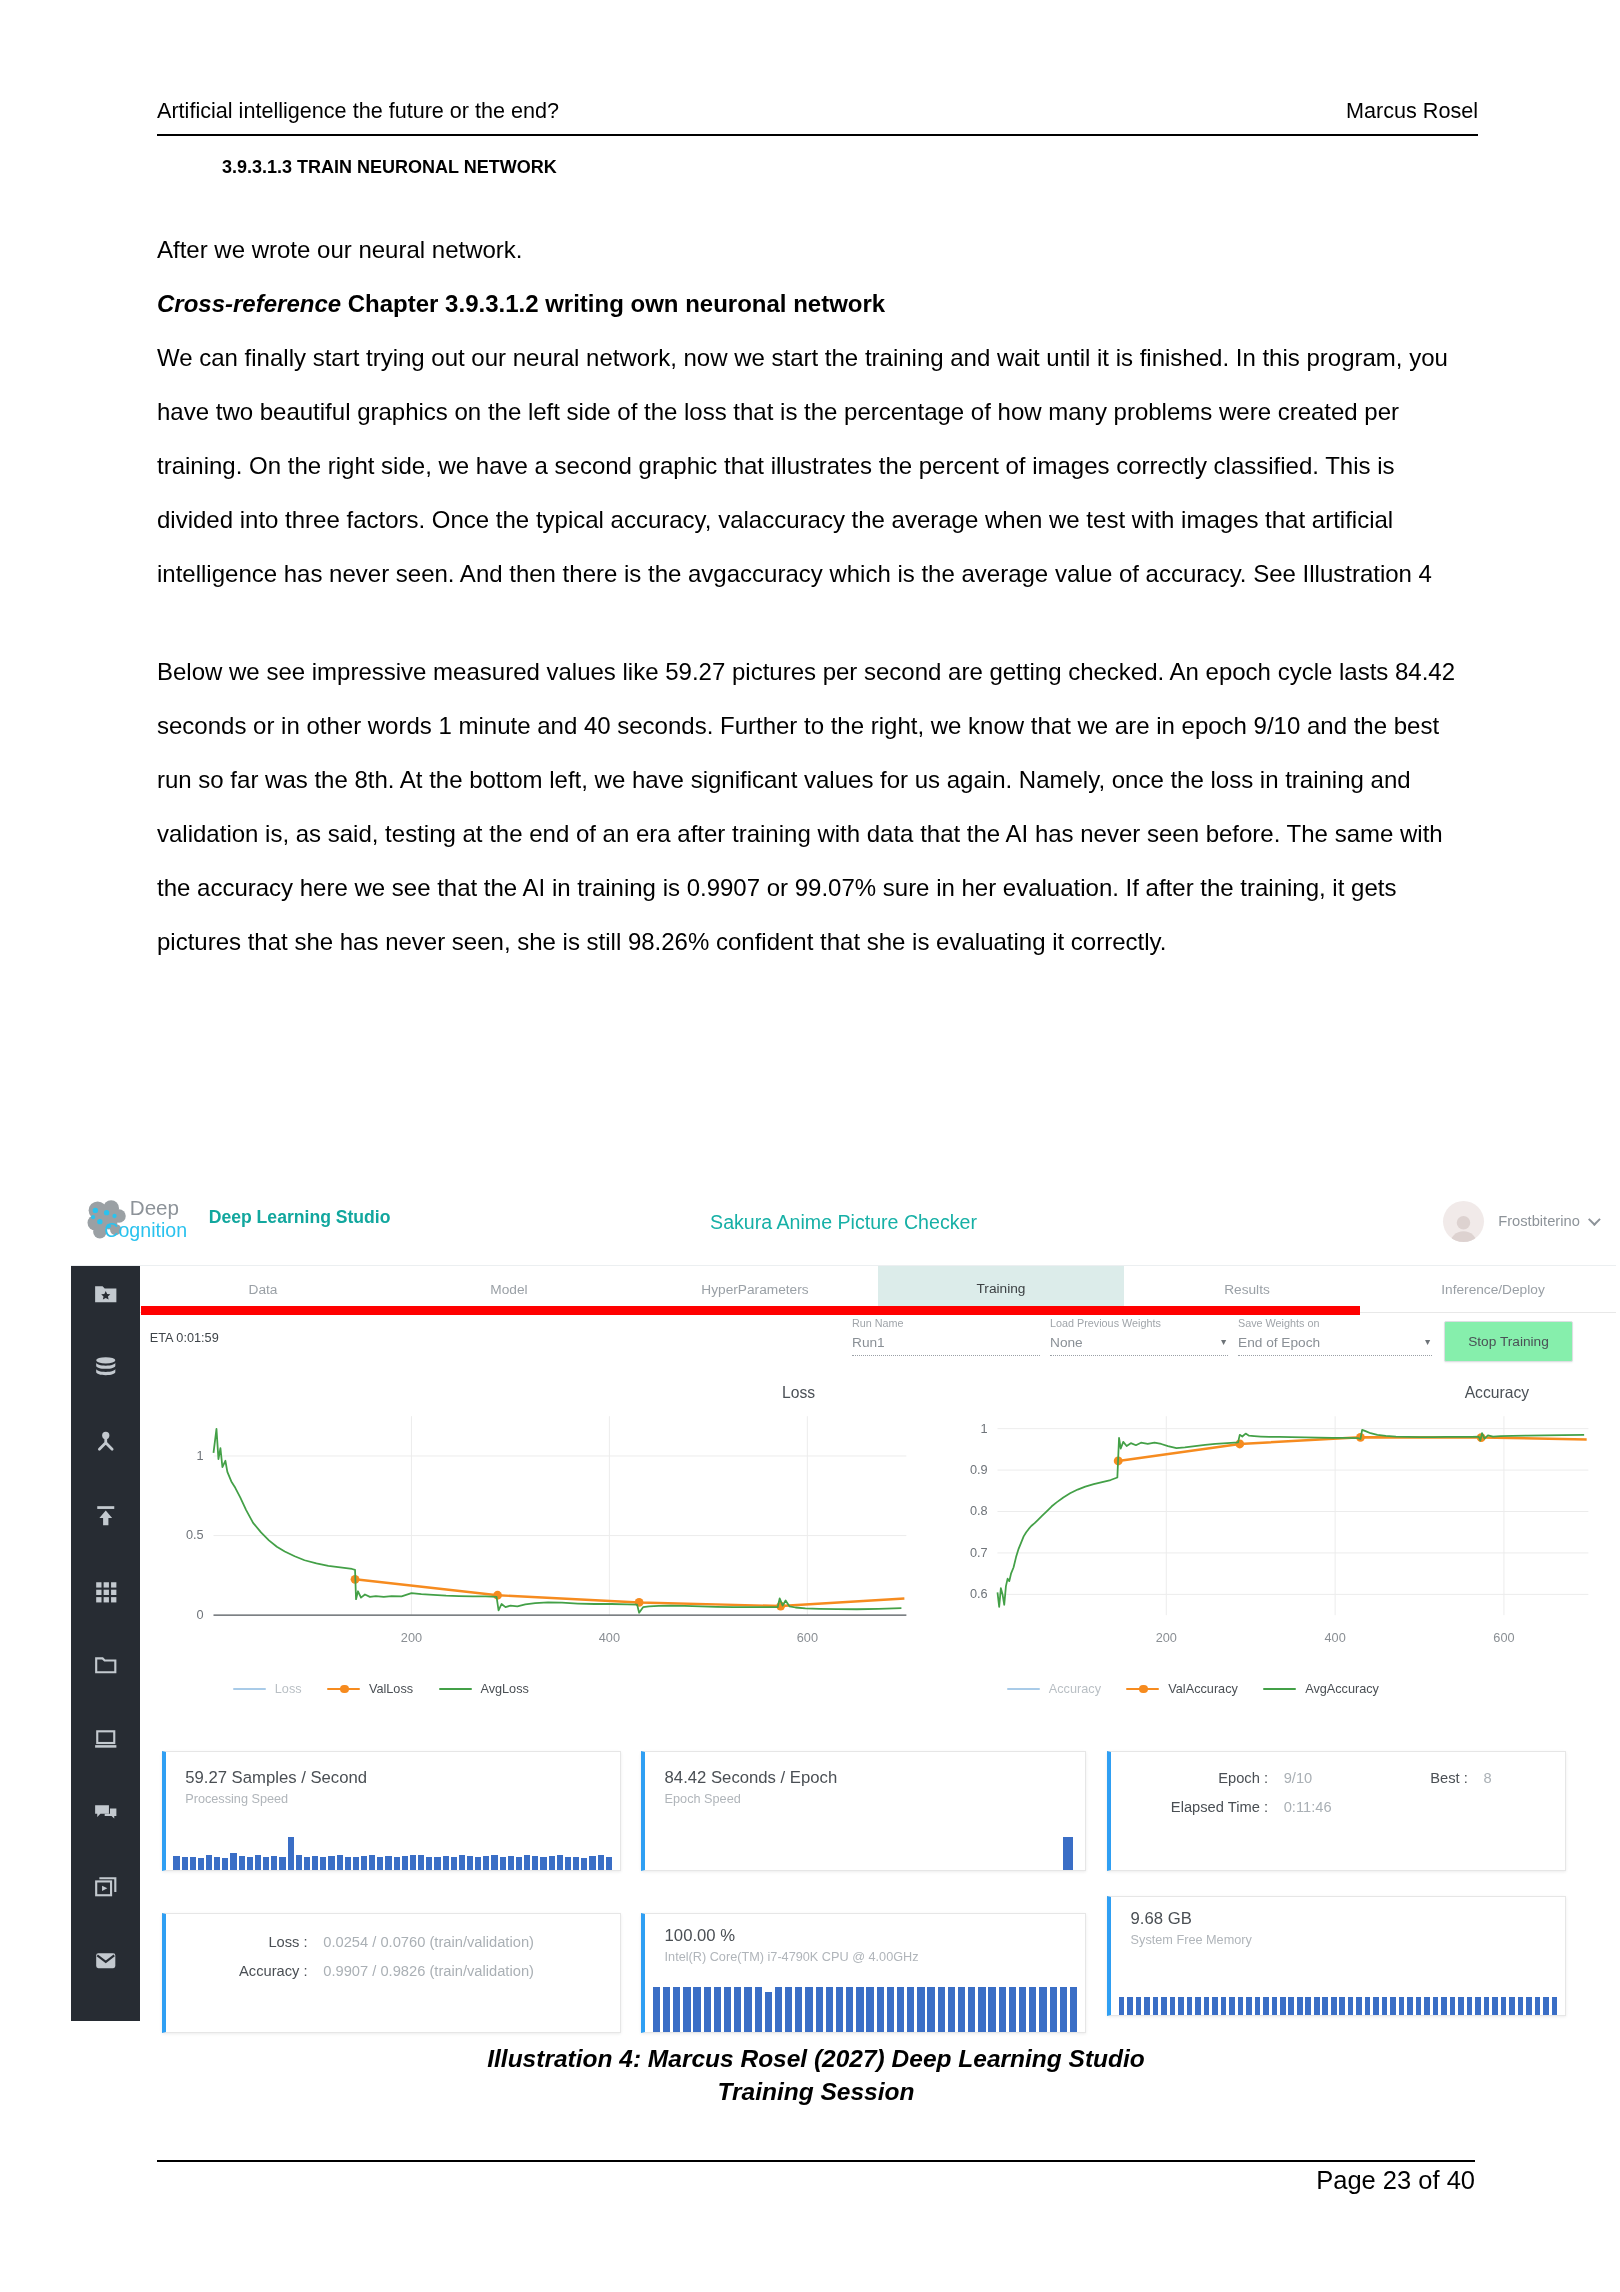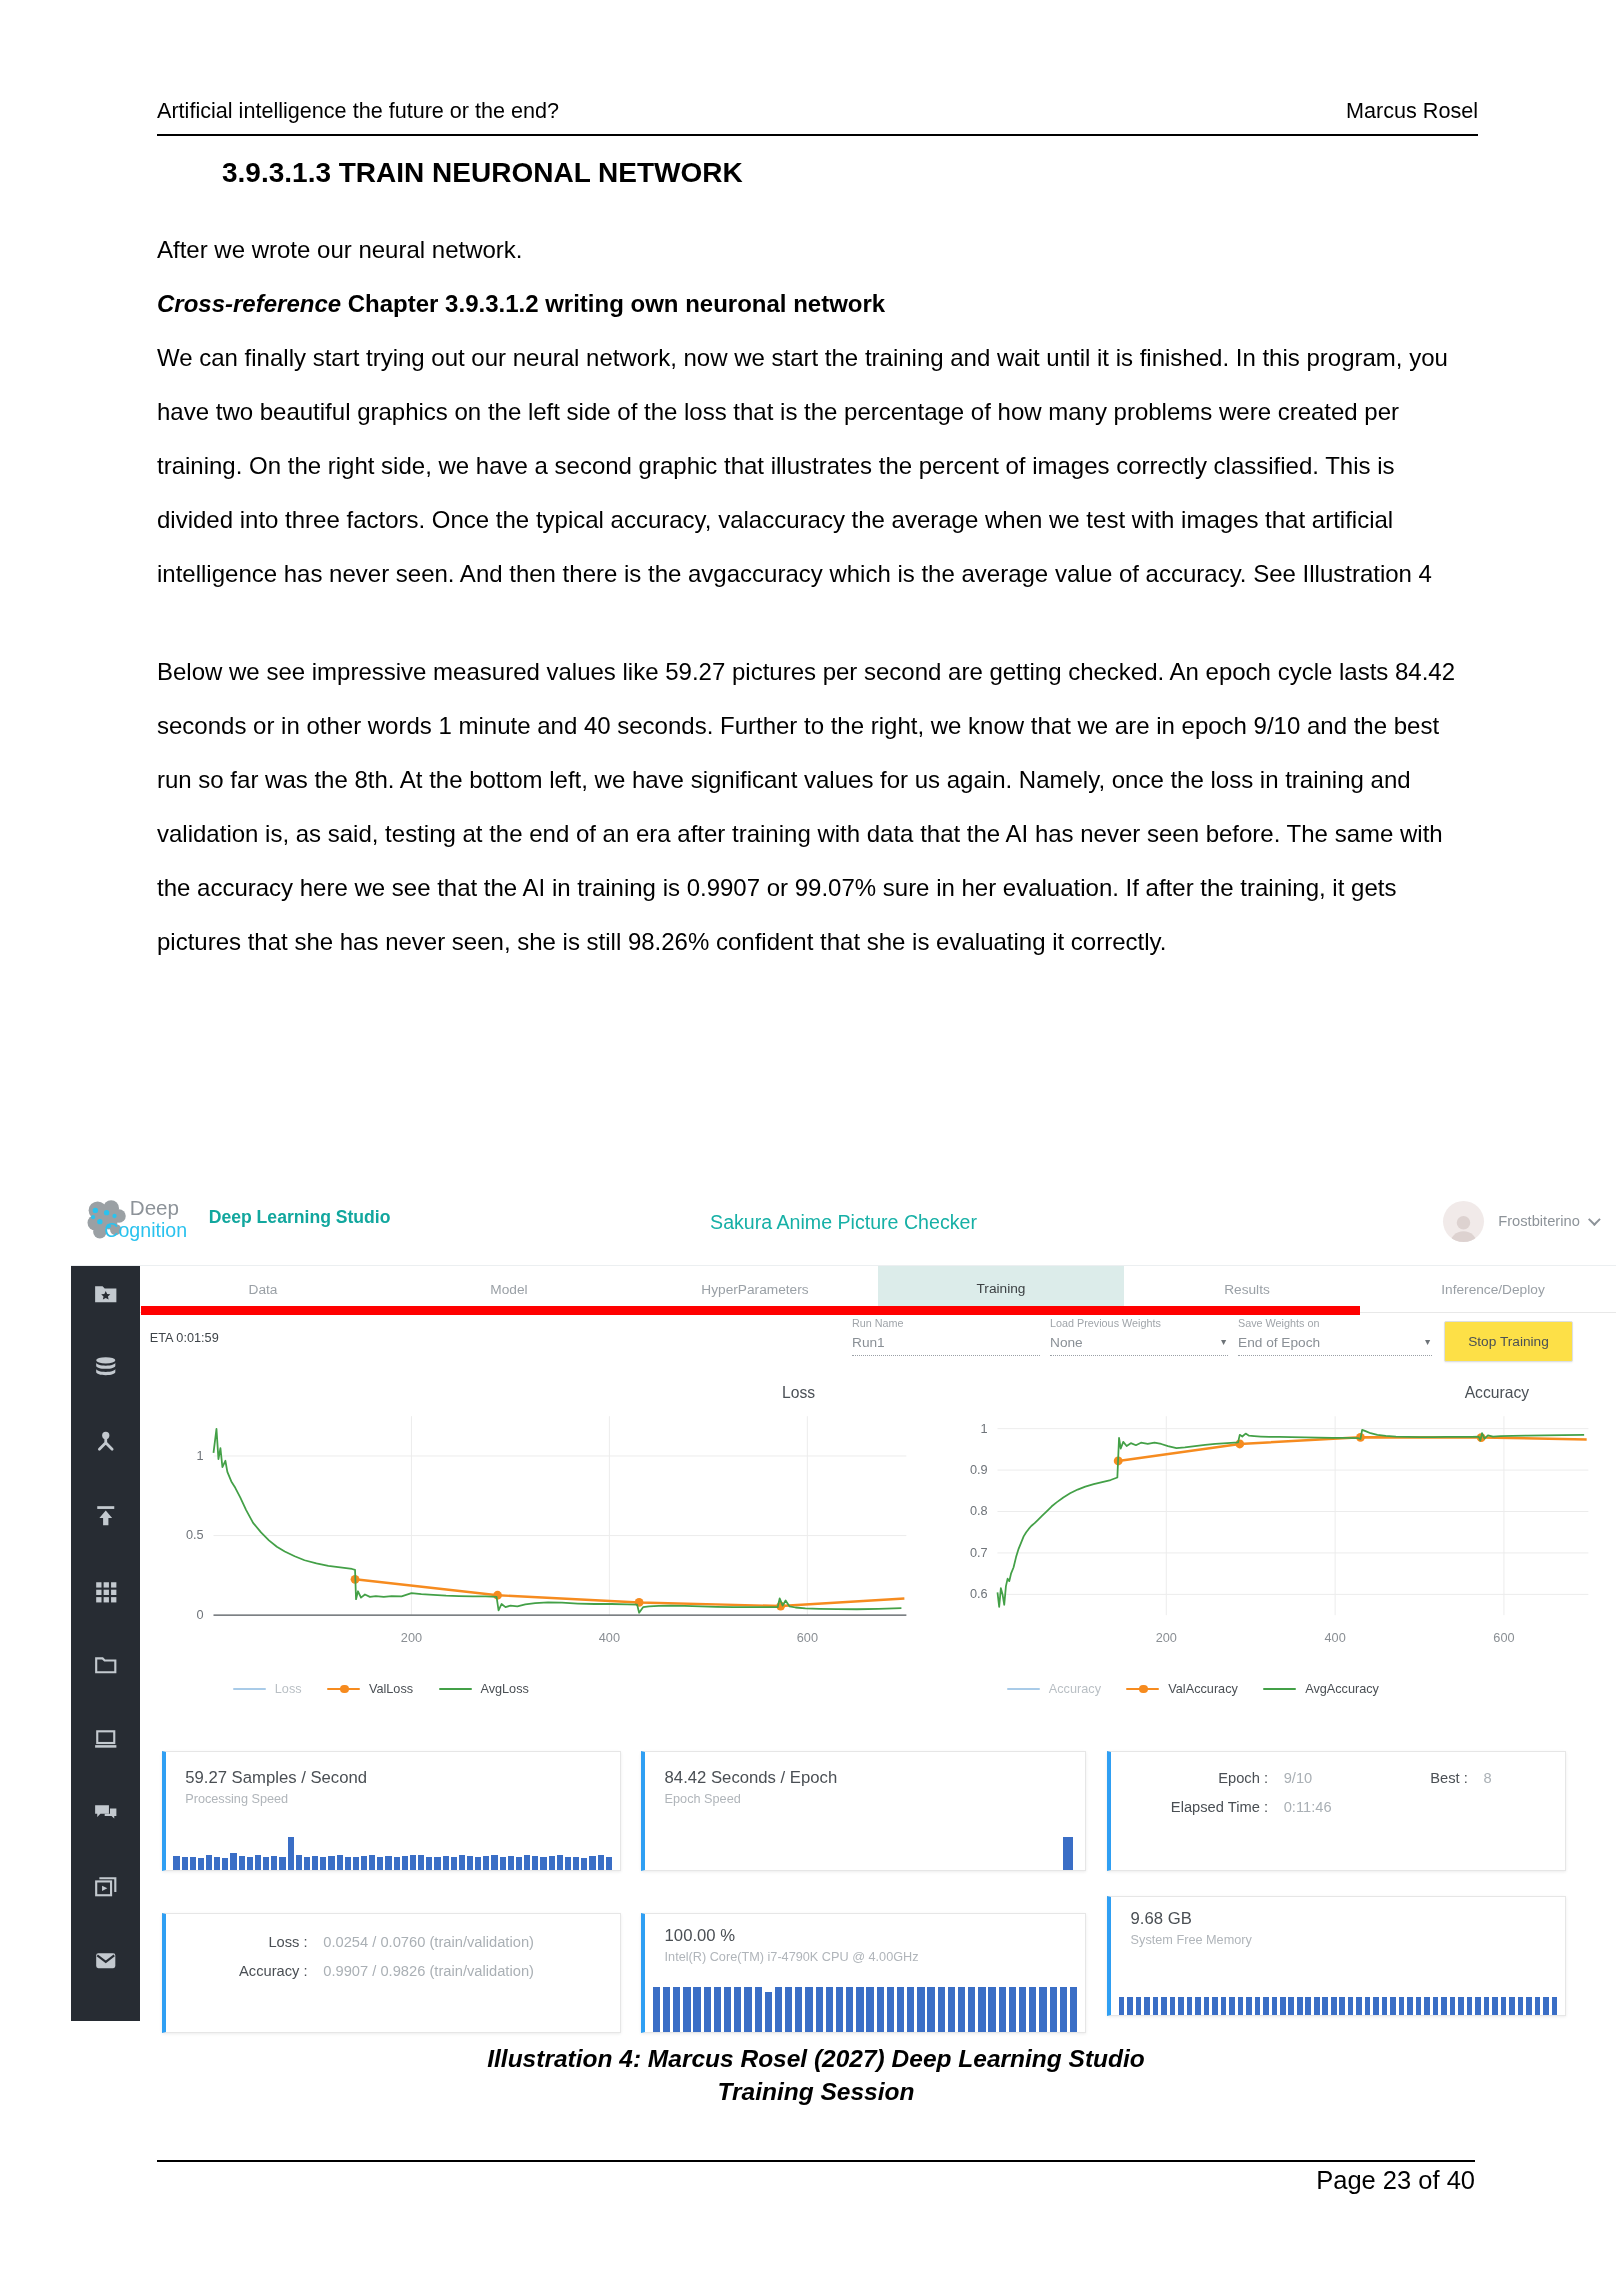--- a/index.html
+++ b/index.html
@@ -1,20 +1,20 @@
 <!DOCTYPE html>
 <html><head>
 <meta charset="utf-8">
 <style>
   * { margin:0; padding:0; box-sizing:border-box; }
   html,body { width:1620px; height:2293px; background:#ffffff; font-family:"Liberation Sans", sans-serif; color:#000; overflow:hidden; }
 
   
   .doc-header { position:absolute; top:98px; left:157px; width:1321px; display:flex; justify-content:space-between; font-size:21.6px; padding-bottom:9.8px; border-bottom:2px solid #000; }
-  .doc-title { position:absolute; top:157px; left:222px; font-size:28px; font-weight:bold; }
+  .doc-title { position:absolute; top:157px; left:222px; font-size:18px; font-weight:bold; }
   .doc-body { position:absolute; top:223px; left:157px; width:1318px; font-size:24px; line-height:54px; }
   .doc-body p { margin:0; }
   .para-gap { margin-top:44px !important; }
   .bold { font-weight:bold; }
   .bolditalic { font-weight:bold; font-style:italic; }
   .caption { position:absolute; top:2042px; left:157px; width:1318px; text-align:center; font-size:24.5px; font-weight:bold; font-style:italic; line-height:33px; }
   .doc-footer-line { position:absolute; top:2160px; left:157px; width:1318px; border-top:2px solid #000; }
   .doc-footer-text { position:absolute; top:2166px; left:157px; width:1318px; text-align:right; font-size:25.5px; }
 
   
@@ -41,21 +41,21 @@
   .tab { flex:1; display:flex; align-items:center; justify-content:center; font-size:13.7px; color:#9aa0a6; cursor:pointer; }
   .tab.active { background:#dcecea; color:#3c4043; border-bottom:2.9px solid #128f86; }
   .red-line { position:absolute; top:40px; left:1px; width:1219px; height:8.8px; background:#ff0000; z-index:6; }
 
   .toolbar { position:relative; height:59px; }
   .eta { position:absolute; left:9.8px; top:17.6px; font-size:12.7px; color:#3e4449; }
   .field { position:absolute; top:3.9px; }
   .field .flabel { font-size:10.8px; color:#a0a5aa; margin-bottom:5.9px; }
   .field .fvalue { font-size:13.7px; color:#8a9096; border-bottom:1px dotted #9aa0a6; padding-bottom:4.9px; display:flex; justify-content:space-between; align-items:center; }
   .dd-arrow { font-size:8.8px; color:#6d7378; }
-  .stop-btn { position:absolute; left:1304px; top:7.8px; width:129px; height:41px; background:#fde047; border:1px solid #dcdfe2; border-radius:2px; font-size:13.7px; color:#4a5056; display:flex; align-items:center; justify-content:center; box-shadow:0 1px 2px rgba(0,0,0,.06); cursor:pointer; }
+  .stop-btn { position:absolute; left:1304px; top:7.8px; width:129px; height:41px; background:#86efac; border:1px solid #dcdfe2; border-radius:2px; font-size:13.7px; color:#4a5056; display:flex; align-items:center; justify-content:center; box-shadow:0 1px 2px rgba(0,0,0,.06); cursor:pointer; }
 
   .charts { position:absolute; top:106px; left:0; width:1476px; display:flex; }
   .chart-box { position:relative; }
   .legend { display:flex; margin-top:2px; font-size:12.7px; }
   .legend-item { display:flex; align-items:center; margin-right:25.5px; cursor:pointer; }
   .legend-swatch { position:relative; width:33px; height:2.9px; border-radius:2px; margin-right:8.8px; }
   .legend-dot { position:absolute; left:12.7px; top:-2.9px; width:8.8px; height:8.8px; border-radius:50%; }
   .legend-label { color:#4a4f54; }
   .legend-item.disabled .legend-label { color:#b9bfc4; }
 

